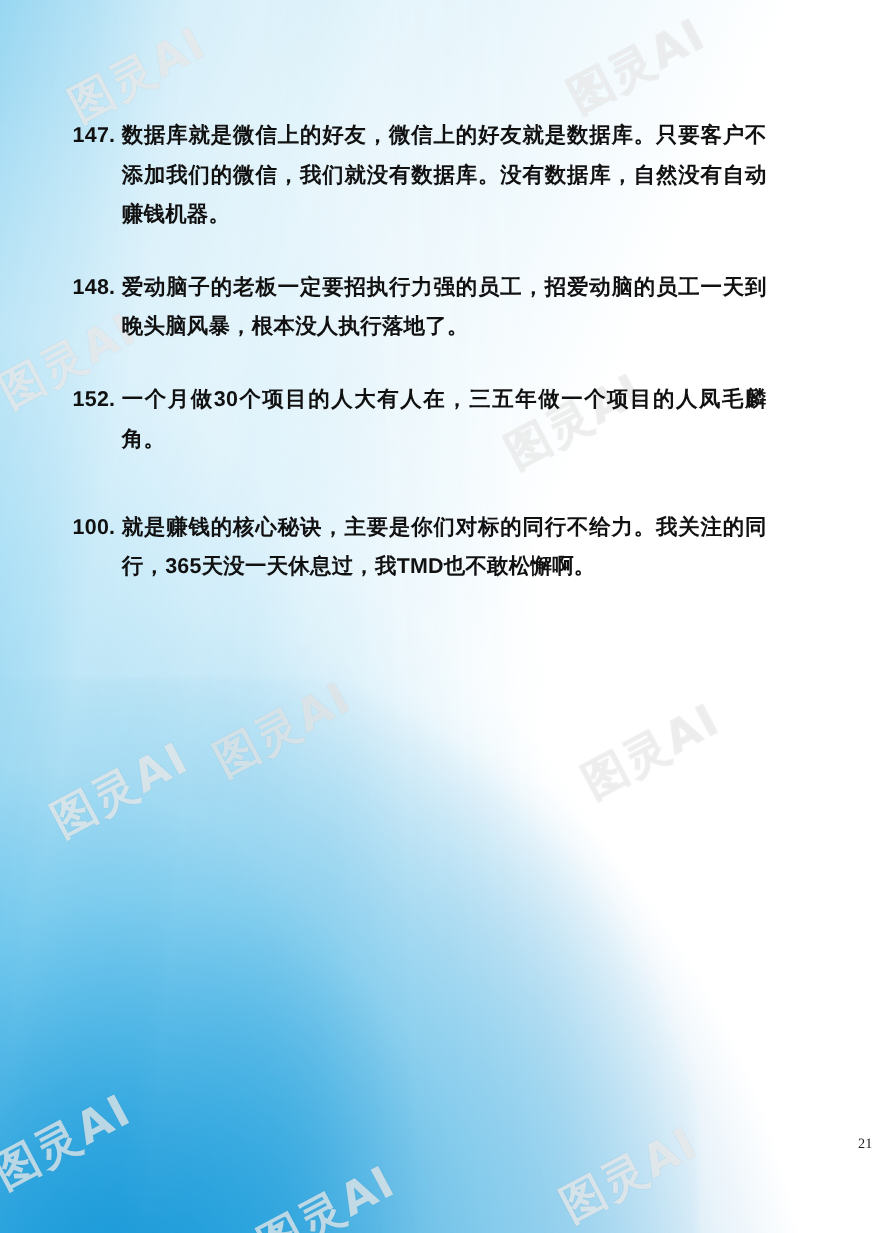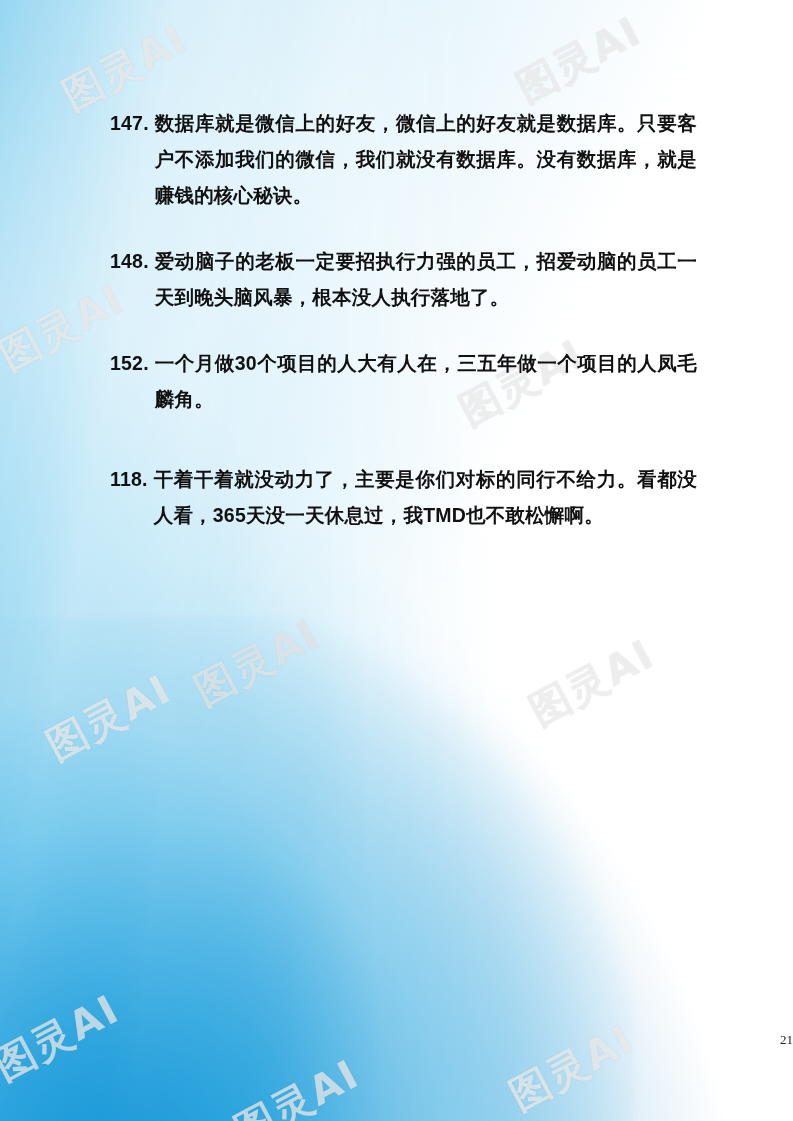--- a/index.html
+++ b/index.html
@@ -41,21 +41,21 @@
     left: -10%;
     bottom: -25%;
     width: 90%;
     height: 70%;
     background: radial-gradient(ellipse at 30% 70%, rgba(0,140,210,0.75) 0%, rgba(60,180,230,0.35) 45%, rgba(255,255,255,0) 75%);
     filter: blur(2px);
   }
   .content {
     position: absolute;
     inset: 0;
-    padding: 105px 96px 0 110px;
+    padding: 105px 96px 0 66px;
     box-sizing: border-box;
   }
   .para {
     display: flex;
     align-items: flex-start;
     margin-bottom: 30px;
     color: #111111;
     font-size: 19.5px;
     line-height: 36px;
     font-weight: 700;
@@ -114,37 +114,37 @@
   <div class="wm dark" style="left:190px; top:635px;">图灵AI</div>
   <div class="wm" style="left:525px; top:655px;">图灵AI</div>
   <div class="wm" style="left:-10px; top:1010px;">图灵AI</div>
   <div class="wm" style="left:505px; top:1040px;">图灵AI</div>
   <div class="wm" style="left:230px; top:1075px;">图灵AI</div>
 
   <div class="content">
 
     <div class="para">
       <span class="num">147.</span>
-      <span class="txt">数据库就是微信上的好友，微信上的好友就是数据库。只要客户不添加我们的微信，我们就没有数据库。没有数据库，就是赚钱的核心秘诀。</span>
+      <span class="txt">数据库就是微信上的好友，微信上的好友就是数据库。只要客户不添加我们的微信，我们就没有数据库。没有数据库，自然没有自动赚钱机器。</span>
     </div>
 
     <div class="para">
       <span class="num">148.</span>
       <span class="txt">爱动脑子的老板一定要招执行力强的员工，招爱动脑的员工一天到晚头脑风暴，根本没人执行落地了。</span>
     </div>
 
 
 
 
     <div class="para gap-lg">
       <span class="num">152.</span>
       <span class="txt">一个月做30个项目的人大有人在，三五年做一个项目的人凤毛麟角。</span>
     </div>
 
     <div class="para">
-      <span class="num">118.</span>
-      <span class="txt">干着干着就没动力了，主要是你们对标的同行不给力。看都没人看，365天没一天休息过，我TMD也不敢松懈啊。</span>
+      <span class="num">100.</span>
+      <span class="txt">就是赚钱的核心秘诀，主要是你们对标的同行不给力。我关注的同行，365天没一天休息过，我TMD也不敢松懈啊。</span>
     </div>
 
   </div>
 
   <div class="page-number">21</div>
 </div>
 
 </body></html>

